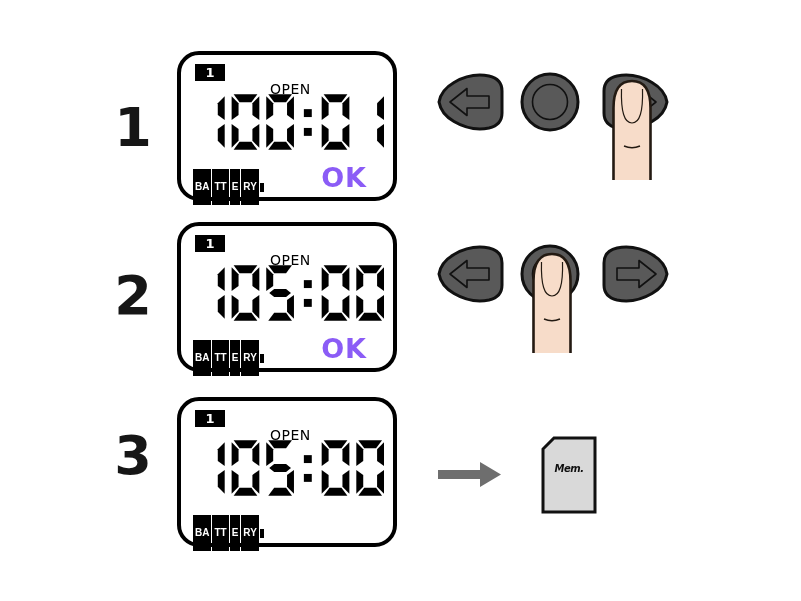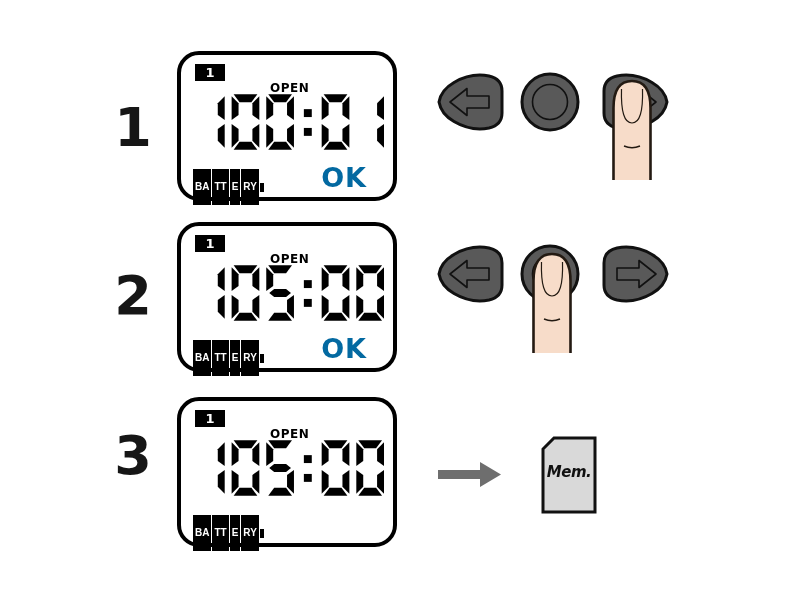--- a/index.html
+++ b/index.html
@@ -15,39 +15,39 @@
   .lcd{
     position:absolute;left:177px;width:220px;height:150px;
     border:4px solid #000;border-radius:22px;background:#fff;box-sizing:border-box;
   }
   .badge{
     position:absolute;left:14px;top:9px;width:30px;height:17px;background:#000;
     color:#fff;font-size:13px;font-weight:700;text-align:center;line-height:17px;
     font-family:"DejaVu Sans",sans-serif;
   }
   .open{
-    position:absolute;left:89px;top:26px;font-size:12px;font-weight:700;
+    position:absolute;left:89px;top:26px;font-size:14px;font-weight:400;
     letter-spacing:.5px;color:#000;font-family:"DejaVu Sans",sans-serif;
   }
   .segdisp{position:absolute;left:16px;top:39px;}
   .battery{position:absolute;left:12px;top:114px;display:flex;align-items:center;}
   .battery .cell{
     background:#000;color:#fff;font-size:10px;font-weight:700;line-height:12px;
     padding:12px 2px;margin-right:1px;letter-spacing:0;
     font-family:"Liberation Sans",sans-serif;
   }
   .battery .nub{width:4px;height:9px;background:#000;}
   .ok{
     position:absolute;right:26px;top:107px;font-size:27px;font-weight:900;
-    letter-spacing:1px;color:#0369a1;font-family:"DejaVu Sans",sans-serif;
+    letter-spacing:1px;color:#8b5cf6;font-family:"DejaVu Sans",sans-serif;
   }
   .memcard{position:absolute;left:541px;top:436px;width:56px;height:78px;}
   .memlabel{
     position:absolute;left:0;top:27px;width:56px;text-align:center;
-    font-style:italic;font-weight:700;font-size:15px;color:#111;
+    font-style:italic;font-weight:700;font-size:10px;color:#111;
     font-family:"DejaVu Sans",sans-serif;letter-spacing:-0.5px;
   }
 </style>
 </head>
 <body>
 
 <div class="canvas">
 
   <div class="step-num" style="top:100px">1</div>
 

